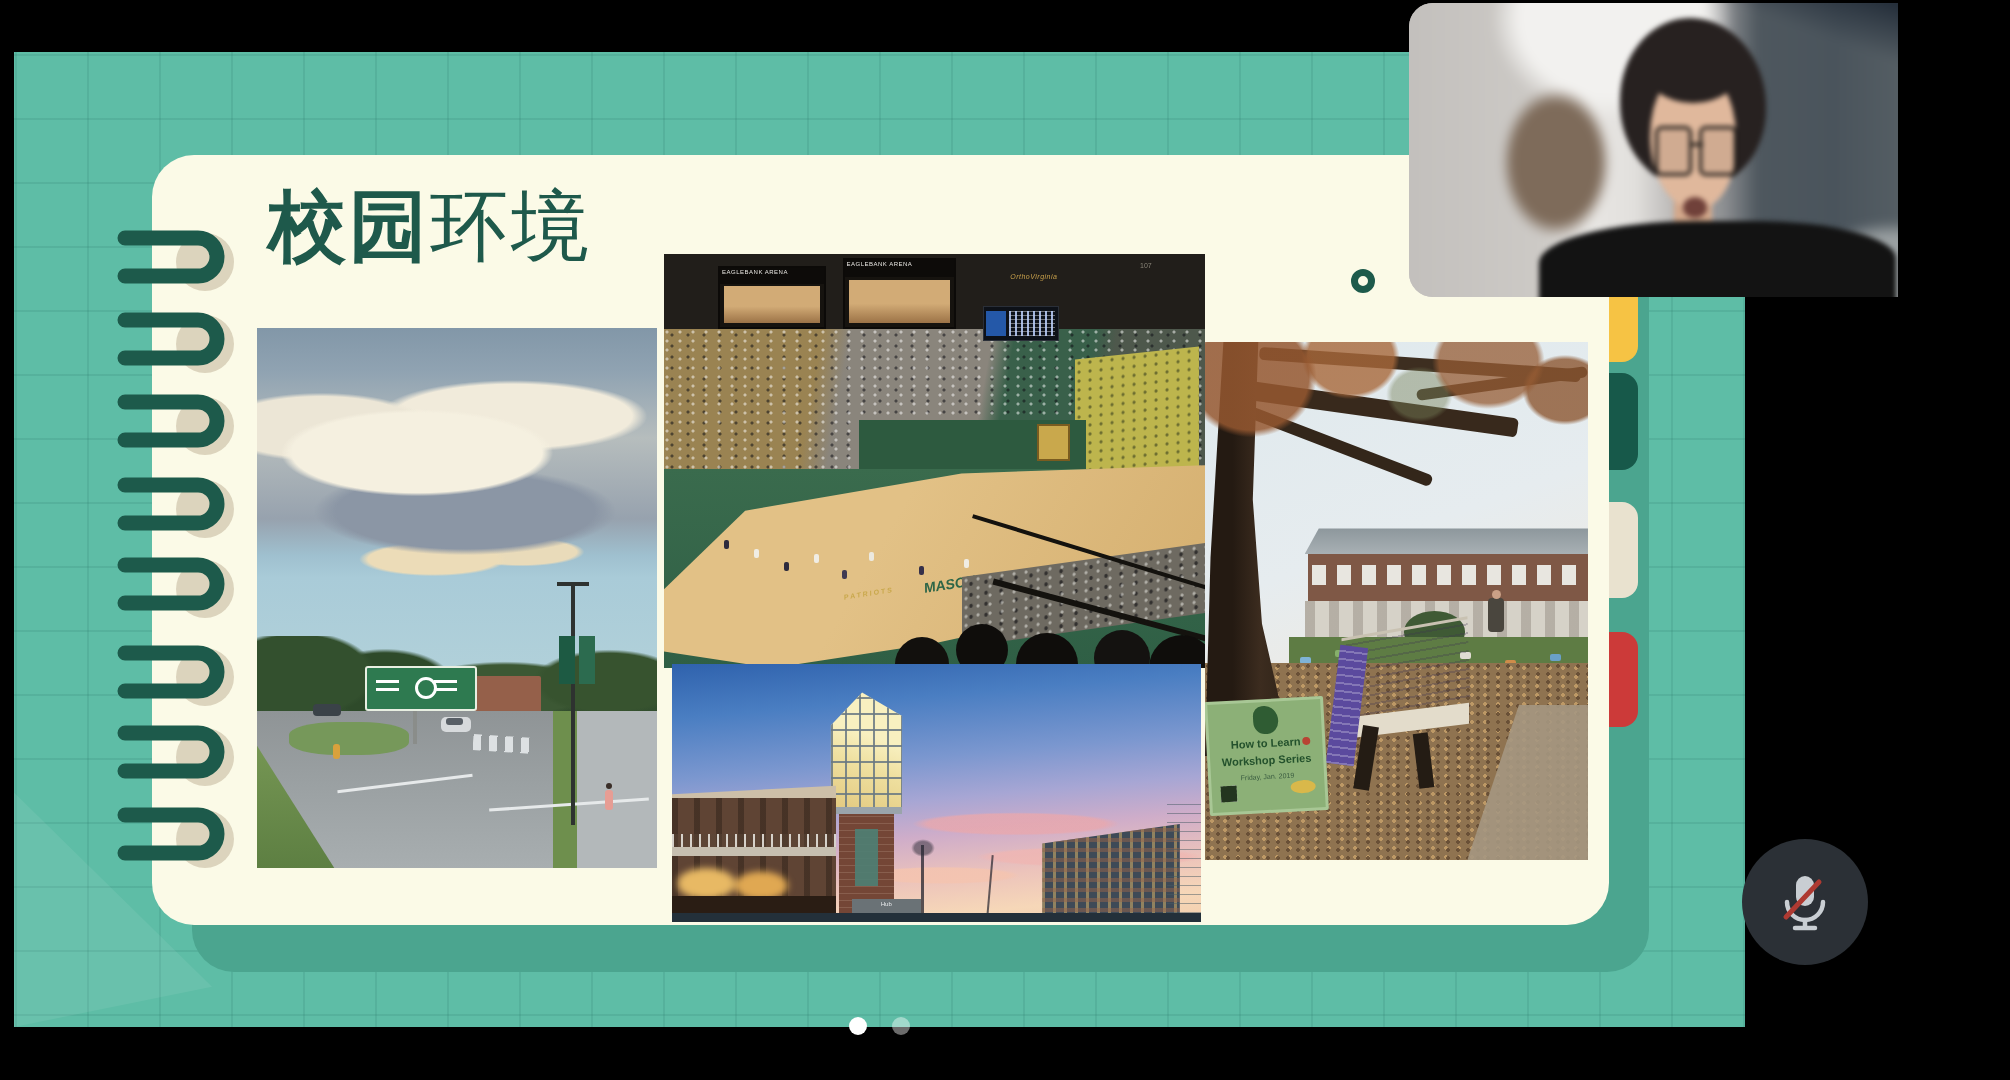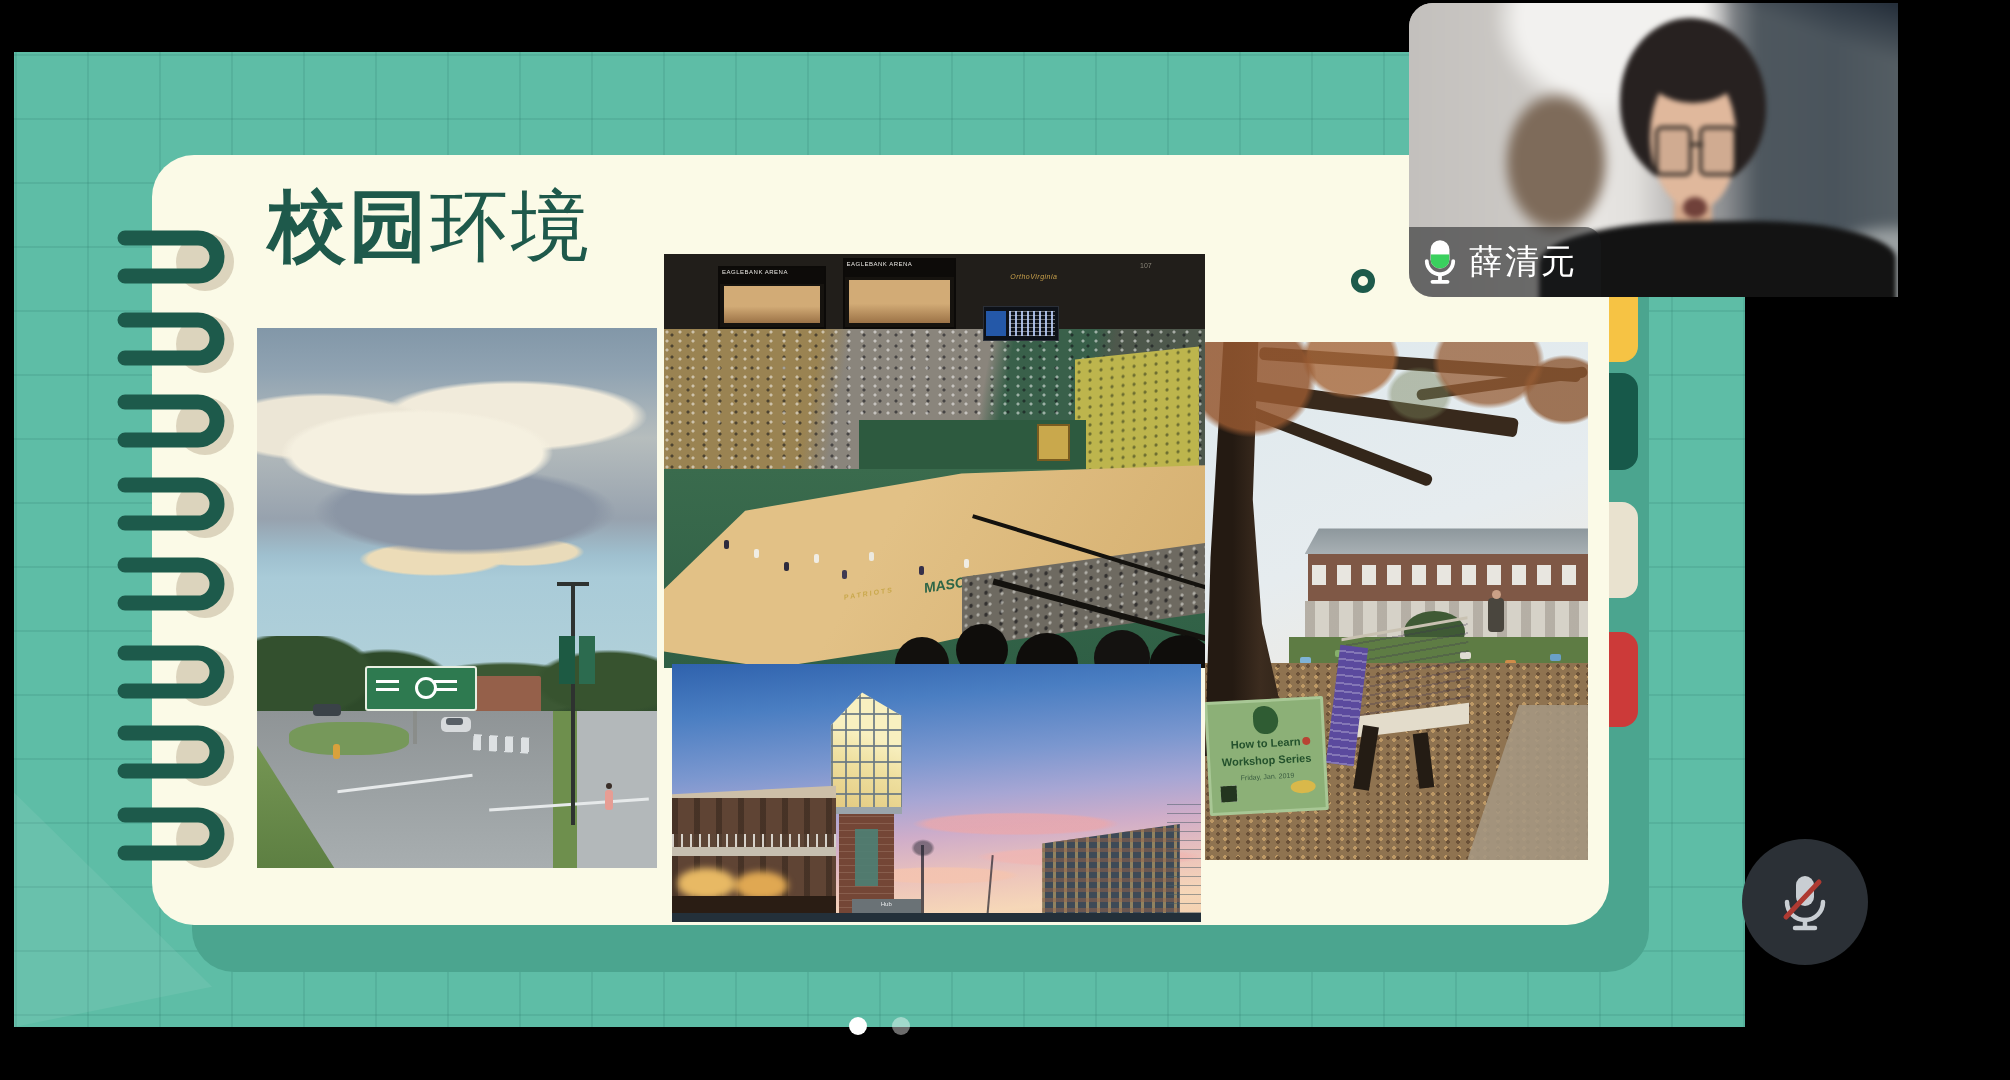--- a/index.html
+++ b/index.html
@@ -443,35 +443,20 @@
       <div class="wc-face"></div>
       <div class="wc-fringe"></div>
       <div class="wc-glL"></div>
       <div class="wc-glR"></div>
       <div class="wc-bridge"></div>
       <div class="wc-mouth"></div>
       <div class="wc-body"></div>
     </div>
   </div>
 
-  <div class="name-tag">
-    <svg width="34" height="48" viewBox="0 0 36 50">
-      <defs>
-          <clipPath id="capClip">
-            <rect x="8" y="2" width="20" height="30" rx="10"></rect>
-          </clipPath>
-        </defs>
-      <rect x="8" y="2" width="20" height="30" rx="10" fill="#ffffff"></rect>
-      <rect x="8" y="17" width="20" height="15" fill="#3ad05e" clip-path="url(#capClip)"></rect>
-      <path d="M4 24 A14 14 0 0 0 32 24" fill="none" stroke="#ffffff" stroke-width="4" stroke-linecap="round"></path>
-      <line x1="18" y1="38" x2="18" y2="44" stroke="#ffffff" stroke-width="4" stroke-linecap="round"></line>
-      <line x1="10" y1="46" x2="26" y2="46" stroke="#ffffff" stroke-width="4" stroke-linecap="round"></line>
-    </svg>
-    <span class="nm">薛清元</span>
-  </div>
 
   <button class="mute-btn">
     <svg width="64" height="64" viewBox="0 0 64 64">
       <rect x="23" y="6" width="18" height="30" rx="9" fill="#c9ced3"></rect>
       <path d="M14 32 A18 18 0 0 0 50 32" fill="none" stroke="#c9ced3" stroke-width="4.5" stroke-linecap="round"></path>
       <line x1="32" y1="50" x2="32" y2="56" stroke="#c9ced3" stroke-width="4.5" stroke-linecap="round"></line>
       <line x1="22" y1="58" x2="42" y2="58" stroke="#c9ced3" stroke-width="4.5" stroke-linecap="round"></line>
       <line x1="46" y1="12" x2="13" y2="47" stroke="#ae3a32" stroke-width="5" stroke-linecap="round"></line>
     </svg>
   </button>

